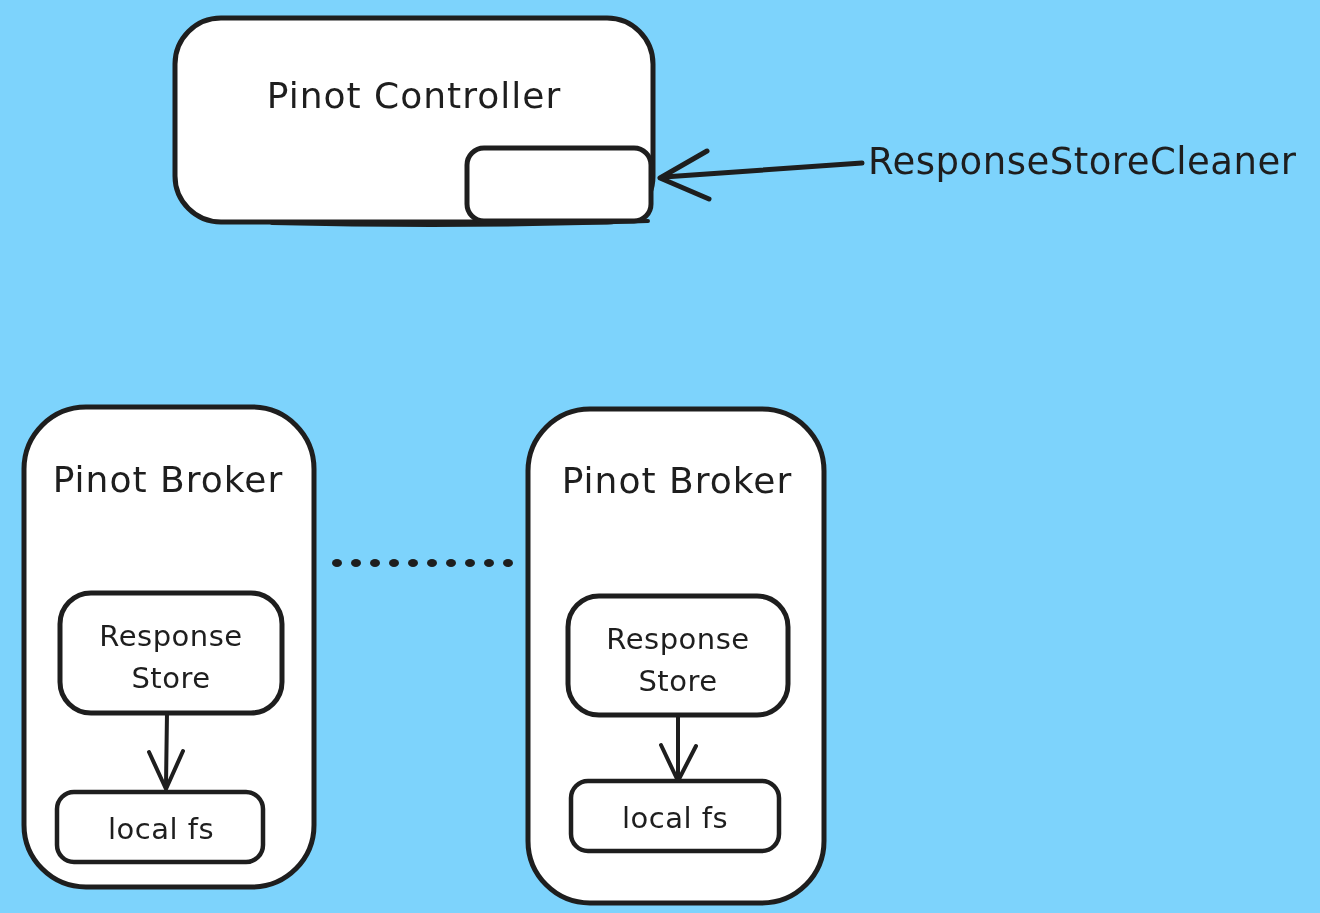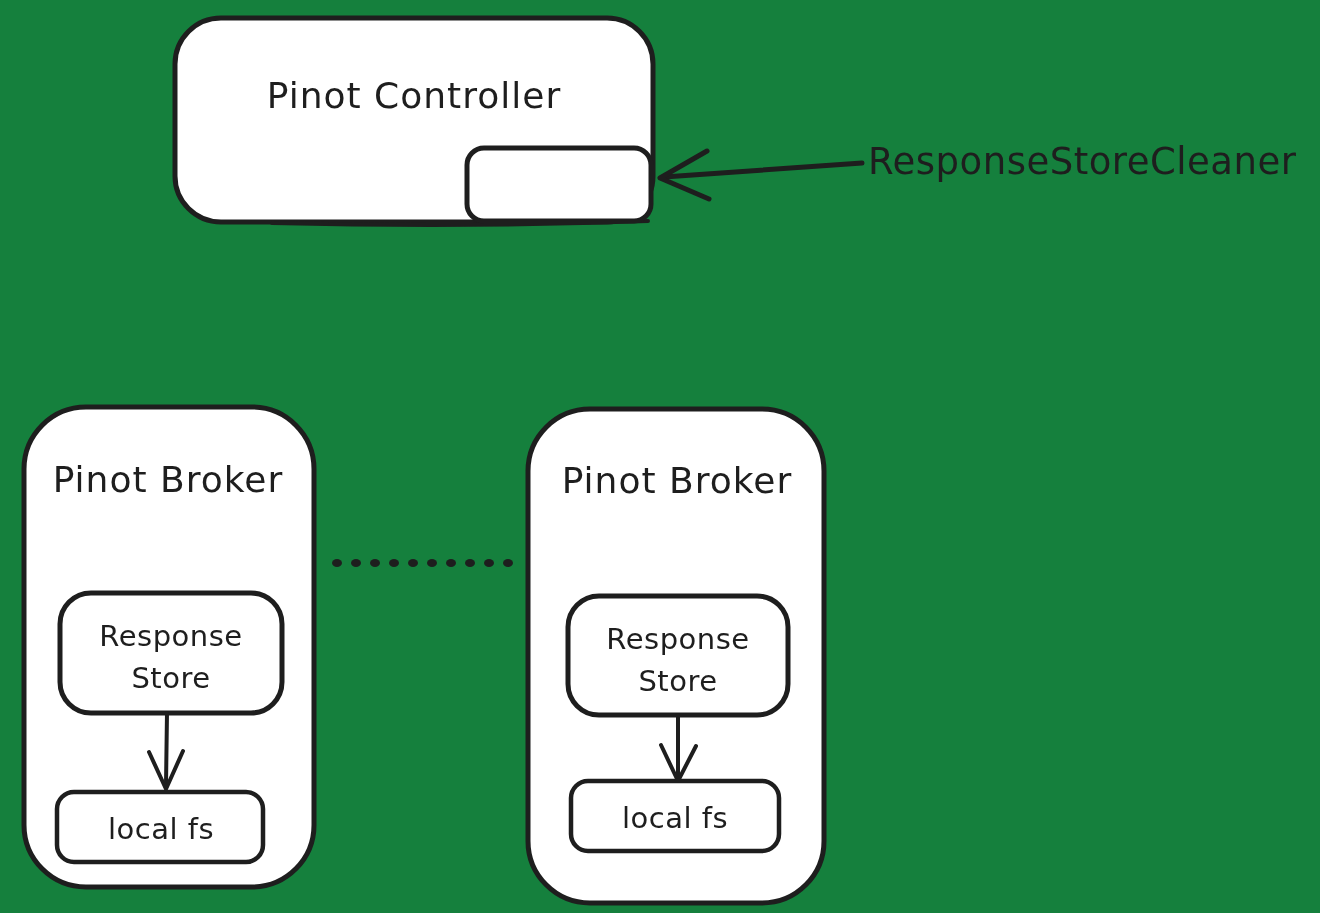--- a/index.html
+++ b/index.html
@@ -4,21 +4,21 @@
 <style>
   html, body {
     margin: 0;
     padding: 0;
     background: #ffffff;
   }
   .canvas {
     position: relative;
     width: 1320px;
     height: 913px;
-    background: #15803d;
+    background: #7dd3fc;
     overflow: hidden;
     font-family: "DejaVu Sans", sans-serif;
   }
   svg {
     display: block;
   }
   .shape {
     fill: #ffffff;
     stroke: #1e1e1e;
     stroke-linecap: round;

